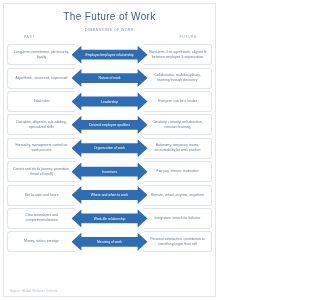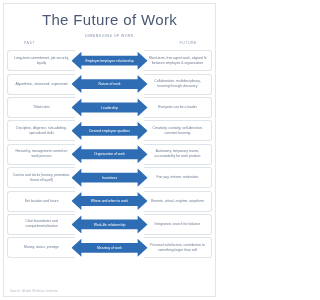--- a/index.html
+++ b/index.html
@@ -26,21 +26,21 @@
     left: 3px;
     top: 3px;
     right: 3px;
     bottom: 3px;
     border: 0.6px solid #e2e6ea;
     box-sizing: border-box;
     pointer-events: none;
   }
   .title {
     text-align: center;
-    font-size: 15px;
+    font-size: 10px;
     color: #4a5a74;
     letter-spacing: 0.35px;
     font-weight: 400;
     padding-top: 11px;
     margin: 0;
   }
   .col-headers {
     position: relative;
     height: 15px;
     margin: 6px 8px 0 8px;

